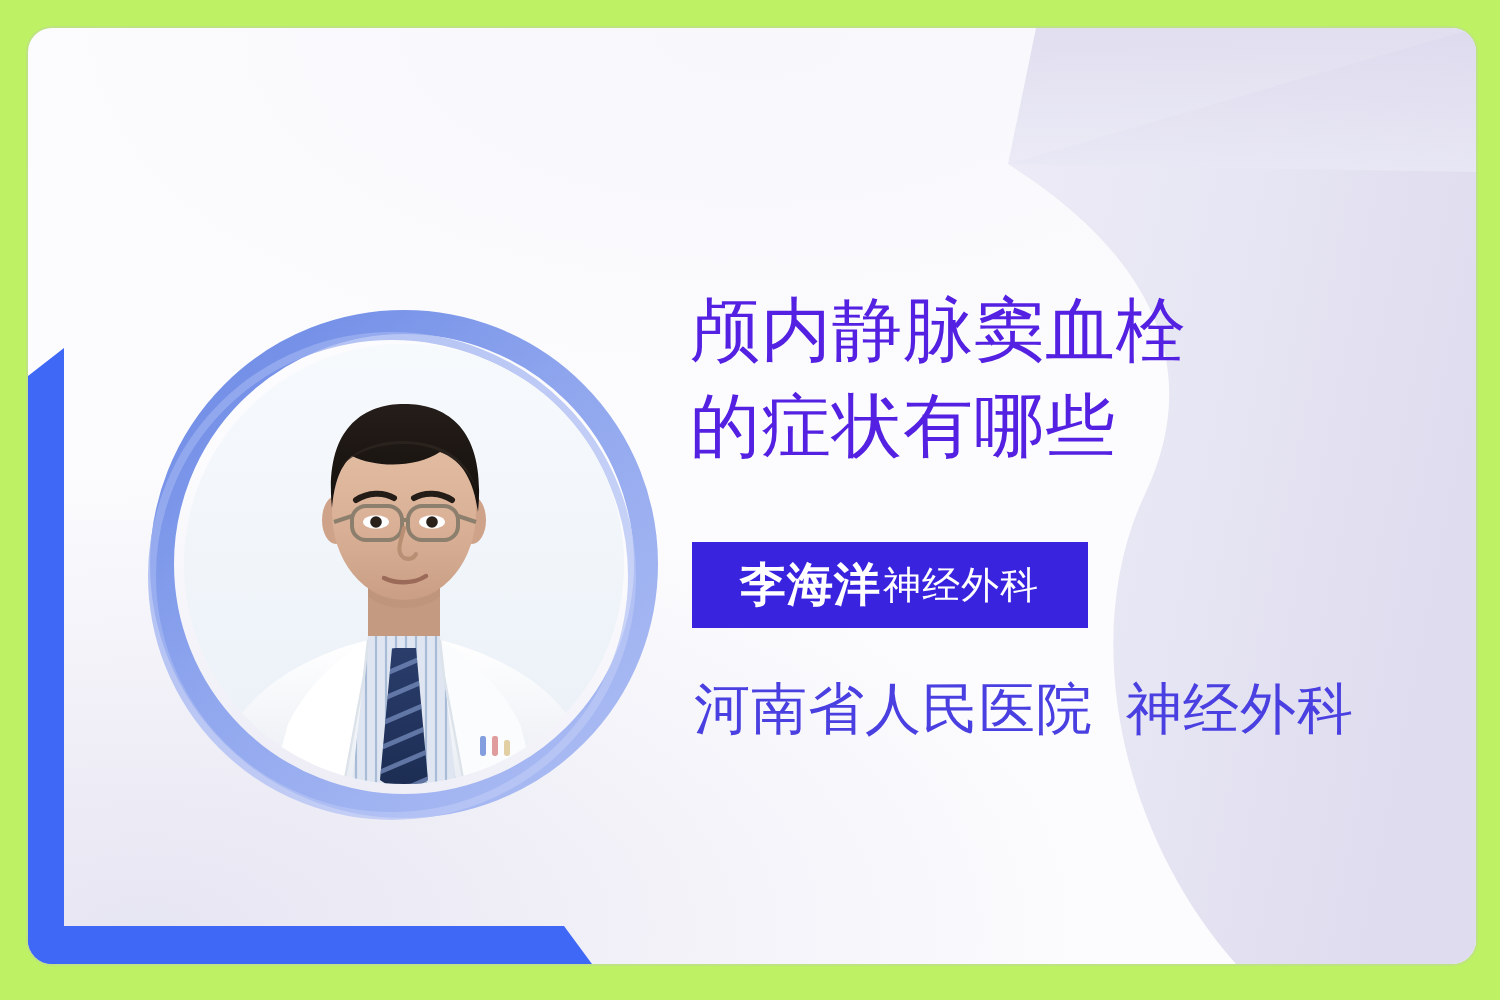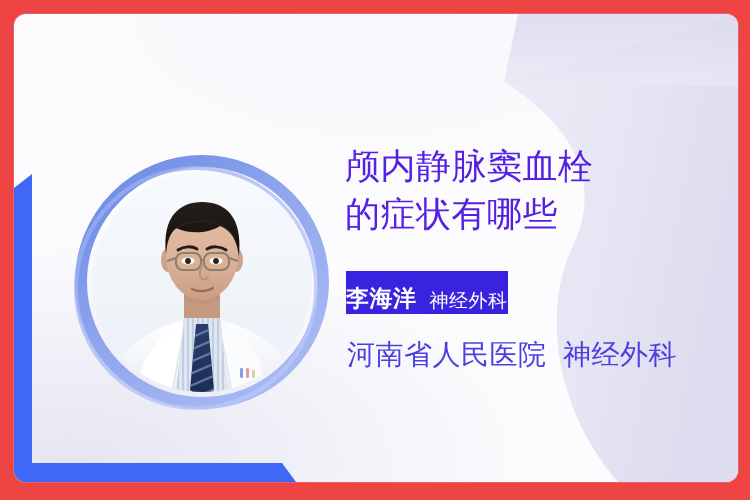--- a/index.html
+++ b/index.html
@@ -12,21 +12,21 @@
     height: 500px;
     overflow: hidden;
     font-family: "Liberation Sans", "DejaVu Sans", sans-serif;
   }
 
   
   #poster {
     position: relative;
     width: 750px;
     height: 500px;
-    background: #ef4444;
+    background: #bef264;
     overflow: hidden;
   }
 
   
   .card {
     position: absolute;
     left: 14px;
     top: 14px;
     width: 724px;
     height: 468px;
@@ -120,25 +120,25 @@
     letter-spacing: 0.5px;
     font-weight: 400;
     white-space: pre-line;
   }
 
   .name-badge {
     position: absolute;
     left: 332px;
     top: 257px;
     height: 43px;
-    padding: 0 0;
+    padding: 0 24px;
     background: #3a23df;
     display: inline-flex;
-    align-items: flex-end;
-    gap: 13px;
+    align-items: center;
+    gap: 1px;
     color: #ffffff;
   }
   .name-badge .doc-name {
     font-size: 23px;
     font-weight: 700;
     letter-spacing: 0.5px;
   }
   .name-badge .doc-rank {
     font-size: 19px;
     font-weight: 400;

